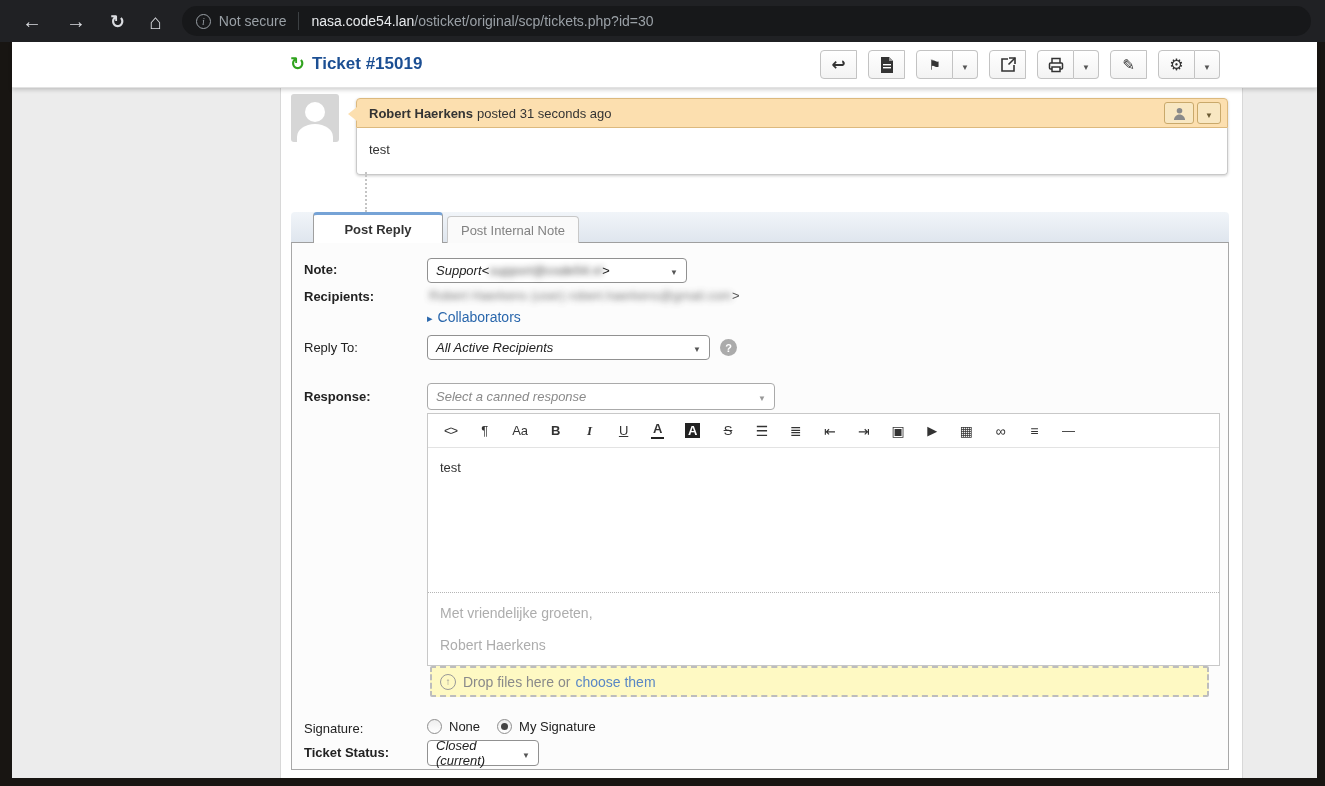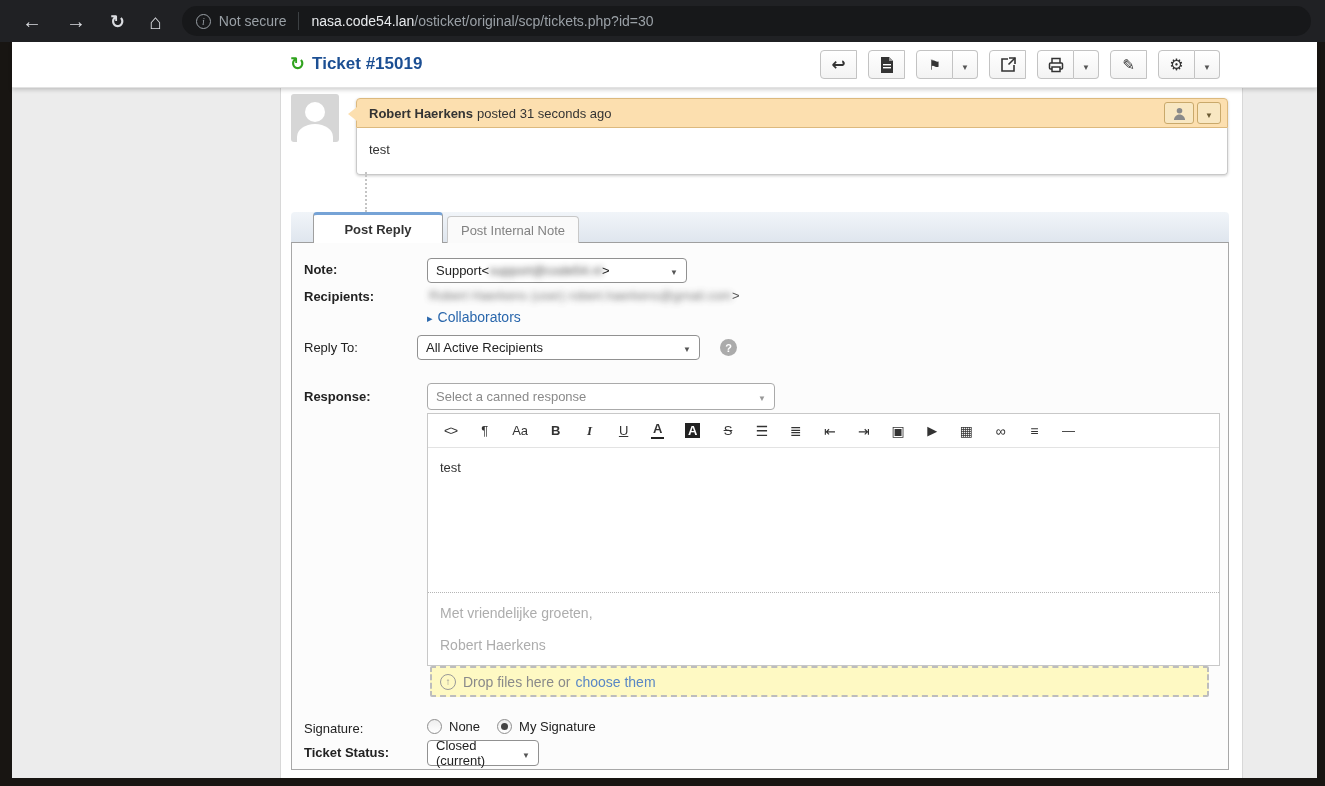--- a/index.html
+++ b/index.html
@@ -63,24 +63,24 @@
   
   .tabstrip { position:absolute; left:10px; top:124px; width:938px; height:30px; background:linear-gradient(#f1f5f9,#dfe6ee); border-radius:4px 4px 0 0; }
   .tab { position:absolute; display:flex; align-items:center; justify-content:center; font-size:13px; cursor:pointer; border-radius:4px 4px 0 0; }
   .tab.active { left:22px; top:0; width:130px; height:31px; background:#fff; border:1px solid #9f9f9f; border-bottom:none; border-top:3px solid #76a3d6; font-weight:bold; color:#333; z-index:3; }
   .tab.inactive { left:156px; top:4px; width:132px; height:27px; background:#fafafa; border:1px solid #c8c8c8; border-bottom:none; color:#828282; z-index:1; }
   .formbox { position:absolute; left:10px; top:154px; width:938px; height:528px; background:#fcfcfc; border:1px solid #a8a8a8; border-top:1px solid #9f9f9f; }
 
   .flabel { position:absolute; left:12px; font-size:13px; color:#222; }
   .flabel.bold { font-weight:bold; }
 
-  .sel { position:absolute; background:#fff; border:1px solid #919191; border-radius:4px; display:flex; align-items:center; font-size:13px; color:#222; padding:0 8px; cursor:pointer; }
+  .sel { position:absolute; background:#fff; border:1px solid #919191; border-radius:4px; display:flex; align-items:center; font-size:13px; color:#222; padding:0 8px; cursor:pointer;font-style:italic; }
   .sel .caret { margin-left:auto; }
   .sel-from { left:135px; top:15px; width:260px; height:25px; }
-  .sel-replyto { left:125px; top:92px; width:283px; height:25px;text-align:right; }
+  .sel-replyto { left:135px; top:92px; width:283px; height:25px;text-align:right; }
   .sel-canned { left:135px; top:140px; width:348px; height:27px; color:#8a8a8a; border-color:#aaa; }
   .sel-canned .caret::before{ color:#999; }
   .sel-status { left:135px; top:497px; width:112px; height:26px; }
   .sel-status .caret{ margin-left:8px; }
 
   .redacted { filter:blur(3px); opacity:.8; }
   .recip-line { position:absolute; left:137px; top:45px; font-size:13px; color:#555; white-space:nowrap; }
   .collab { position:absolute; left:135px; top:66px; font-size:14px; color:#2a67ac; cursor:pointer; }
   .collab::before { content:"\25B8"; margin-right:5px; font-size:11px; }
   .help-icon { position:absolute; left:428px; top:96px; width:17px; height:17px; border-radius:50%; background:#ababab; color:#fff; font-size:11px; font-weight:bold; display:flex; align-items:center; justify-content:center; cursor:pointer; }

